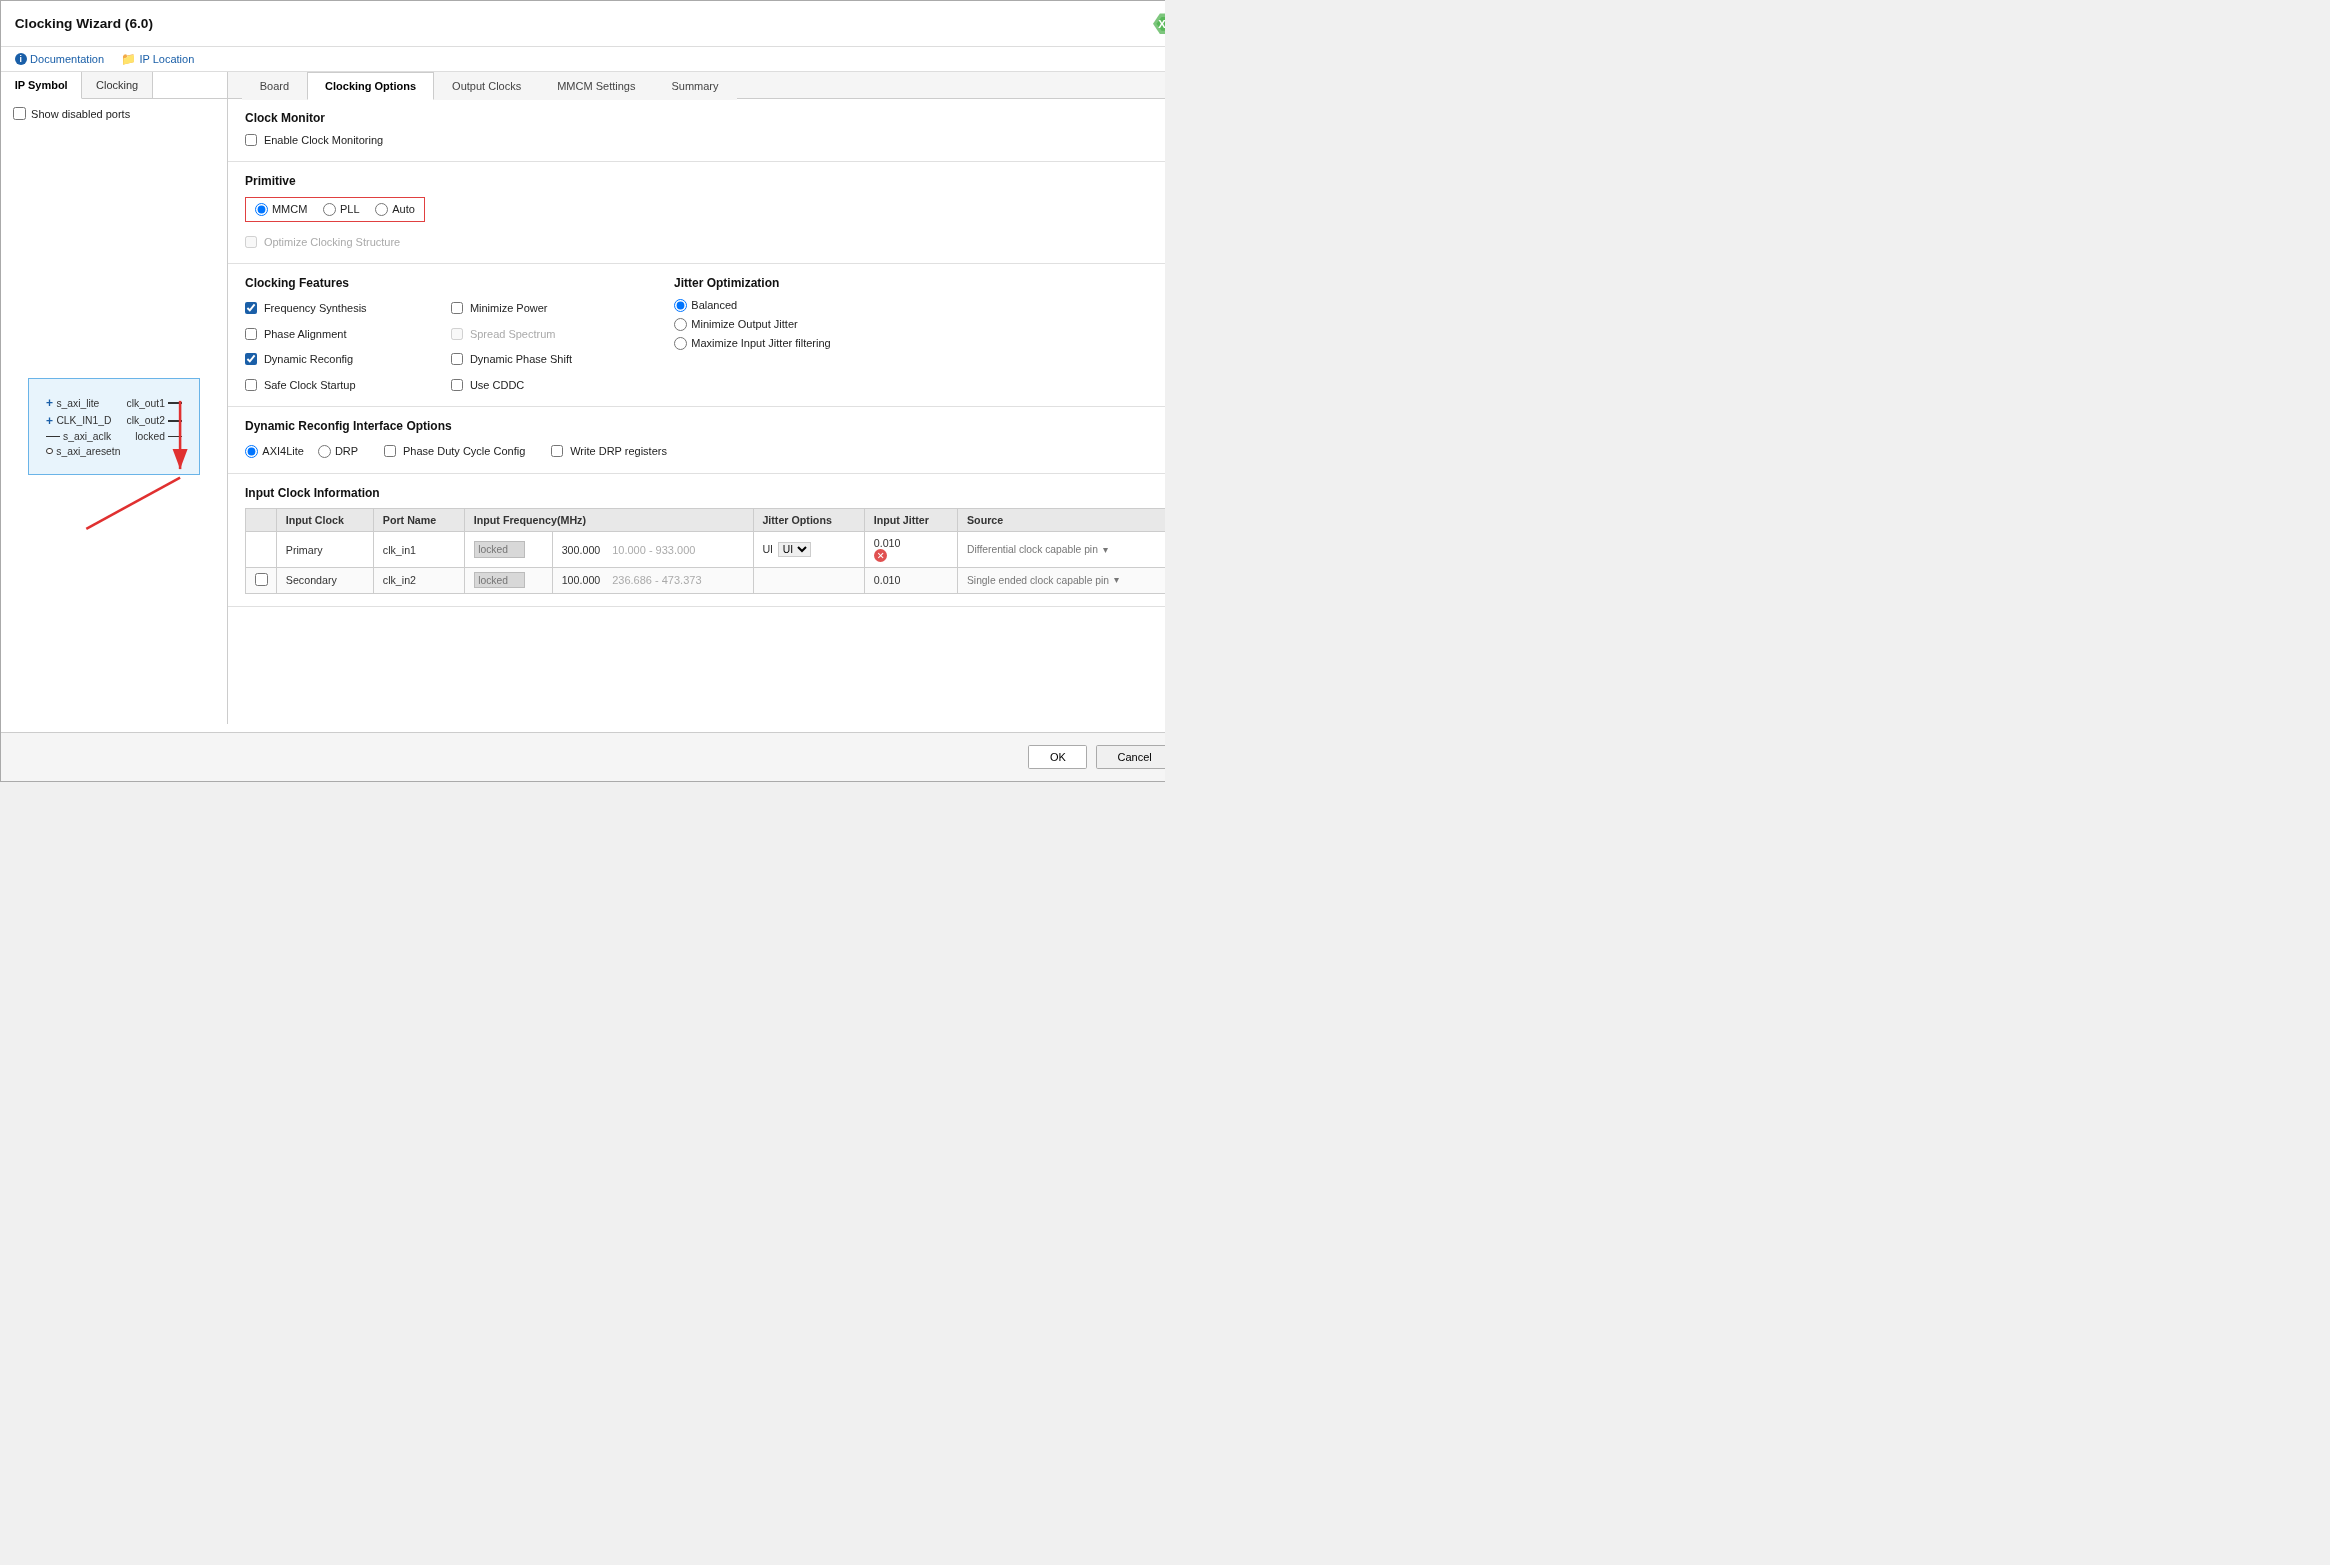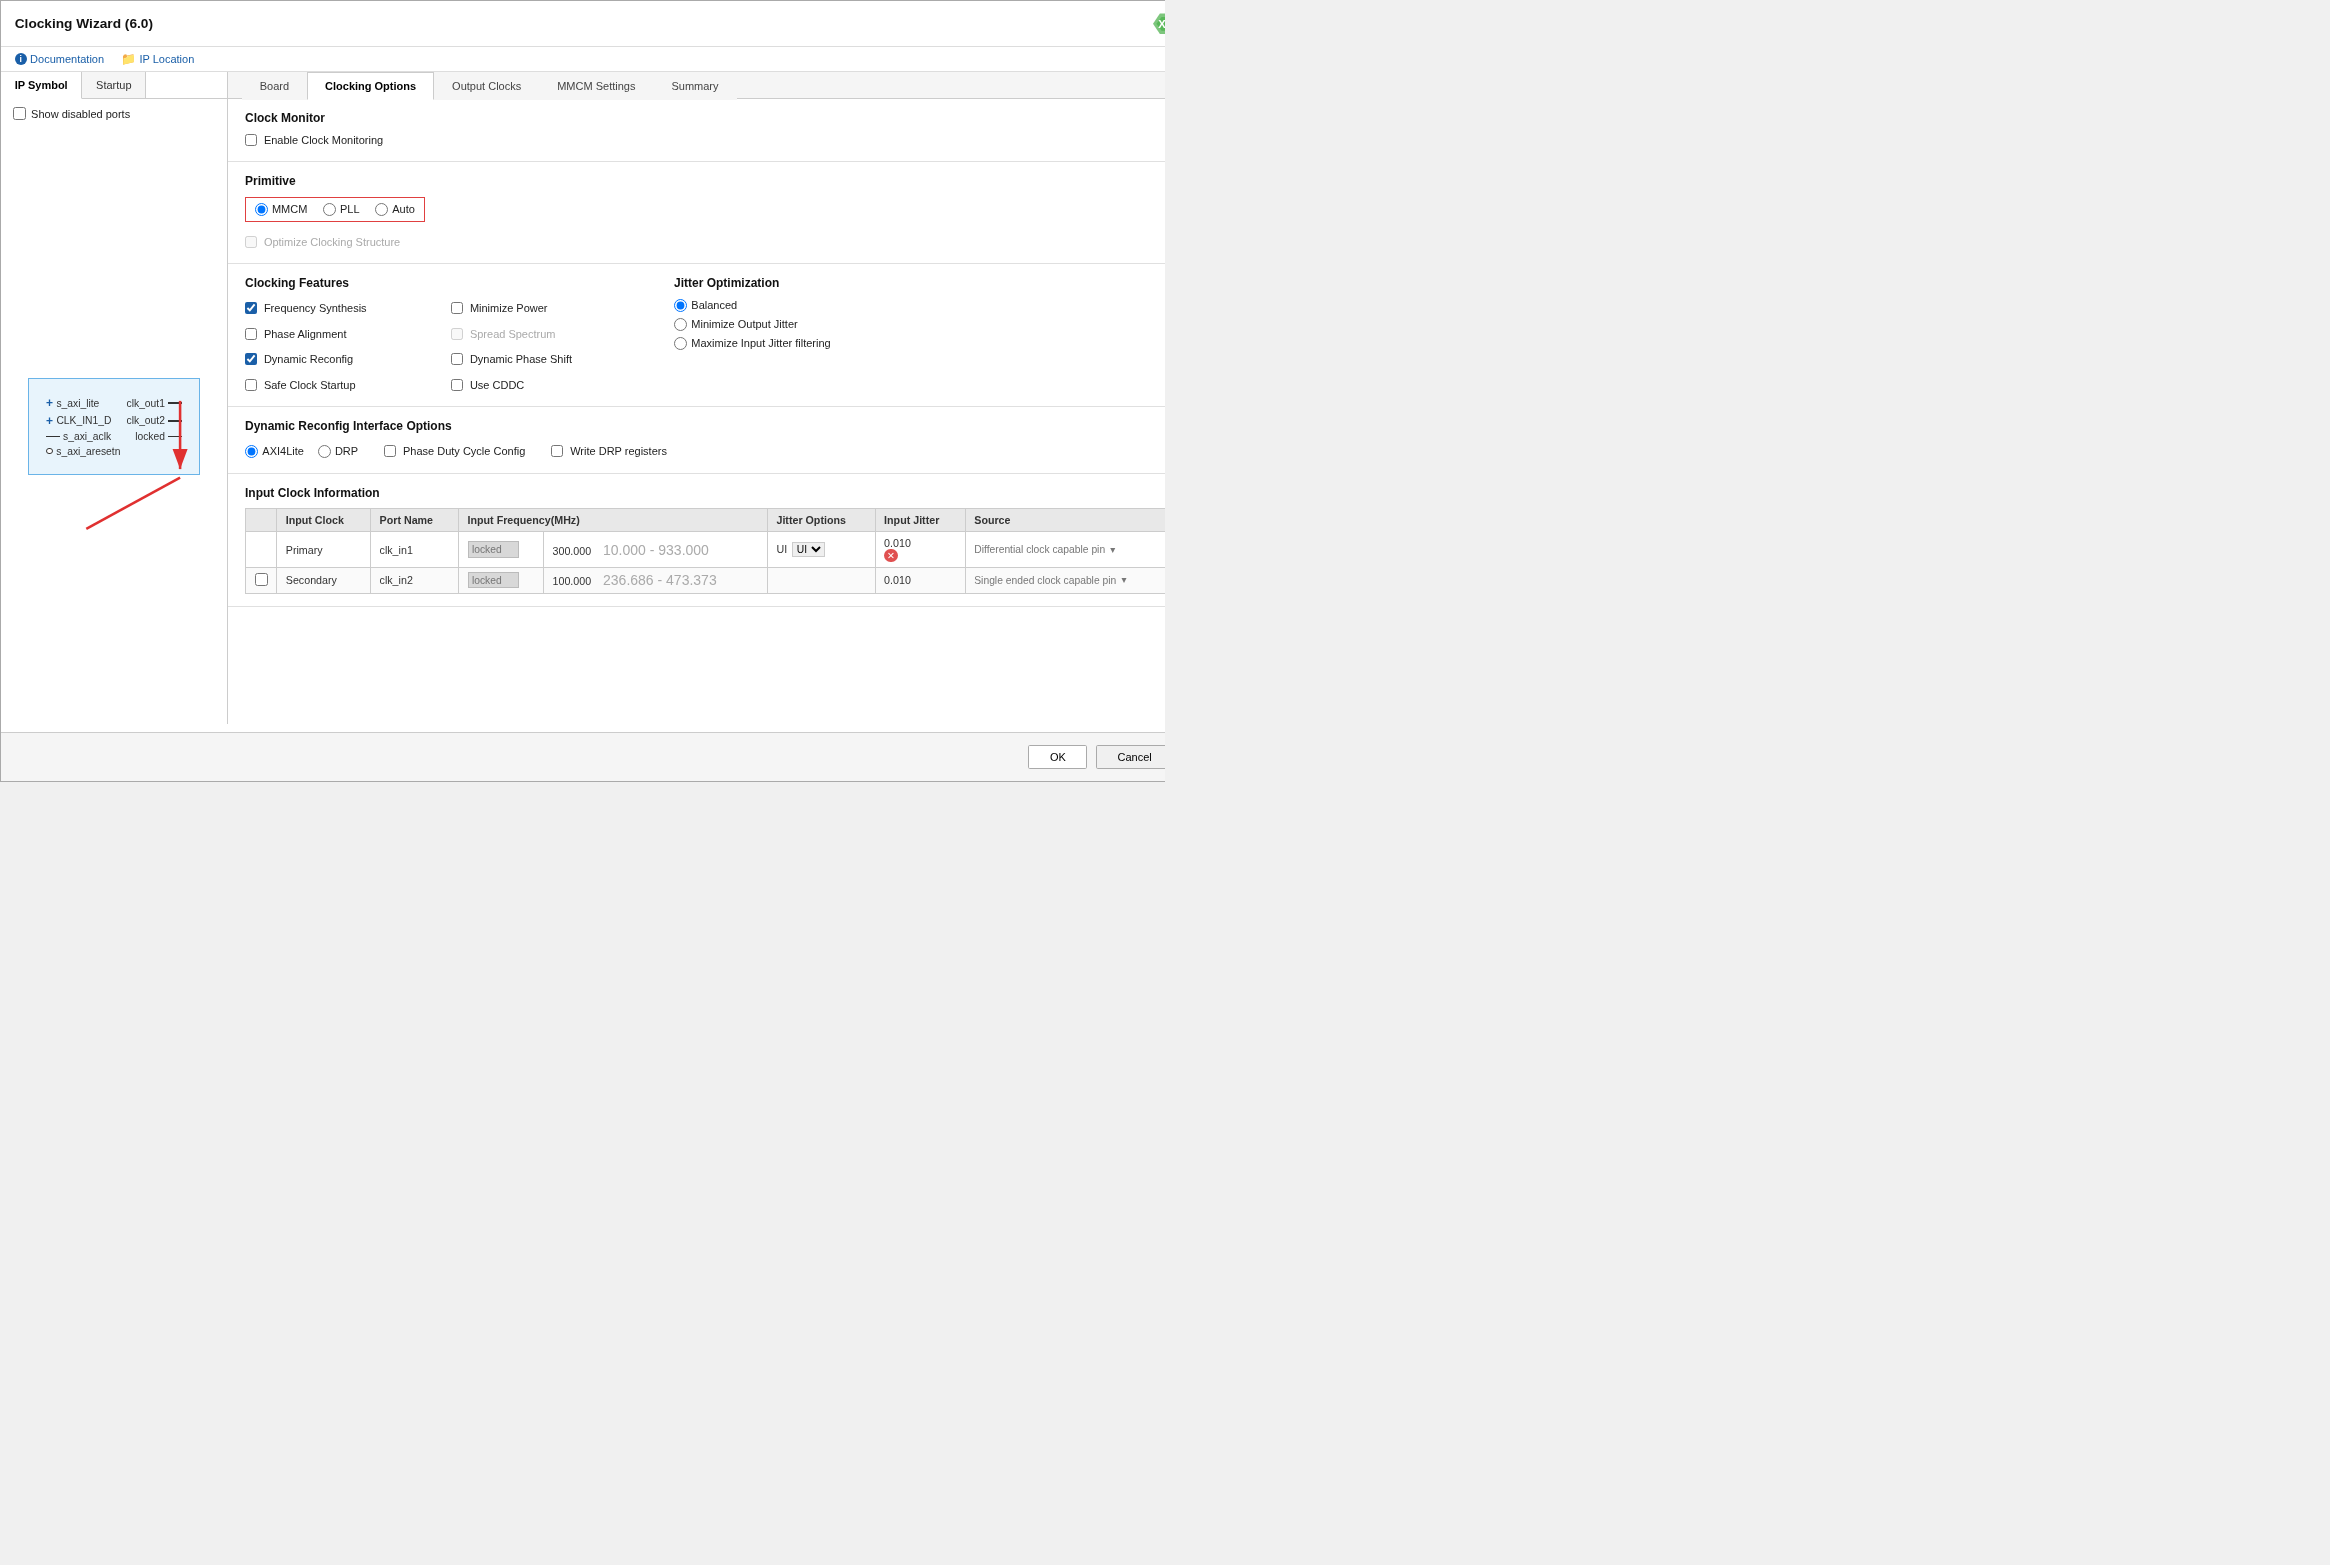--- a/index.html
+++ b/index.html
@@ -281,21 +281,21 @@
     .freq-input {
       width: 51px;
       border: 0.9px solid #bbb;
       padding: 1.7px 3.4px;
       font-size: 10.3px;
       background: #e0e0e0;
       color: #aaa;
     }
     .range-text {
       color: #aaa;
-      font-size: 14px;
+      font-size: 11px;
     }
     .source-select {
       color: #777;
       font-size: 10.3px;
       display: flex;
       align-items: center;
       gap: 3.4px;
     }
     .close-icon-circle {
       width: 13.7px;
@@ -382,21 +382,21 @@
       <span style="font-size:12px; color:#888;">📁</span>
       <span>IP Location</span>
     </div>
   </div>
 
   <div class="main-layout" style="position:relative; min-height: 652px;">
 
     <div class="sidebar">
       <div class="sidebar-tabs">
         <div class="sidebar-tab active">IP Symbol</div>
-        <div class="sidebar-tab">Startup</div>
+        <div class="sidebar-tab">Clocking</div>
       </div>
       <div class="sidebar-checkbox">
         <input type="checkbox" style="">
         <span>Show disabled ports</span>
       </div>
       <div class="ip-symbol-area">
         <div class="ip-symbol-box">
 
           <div class="ip-symbol-row">
             <div class="port-left">

